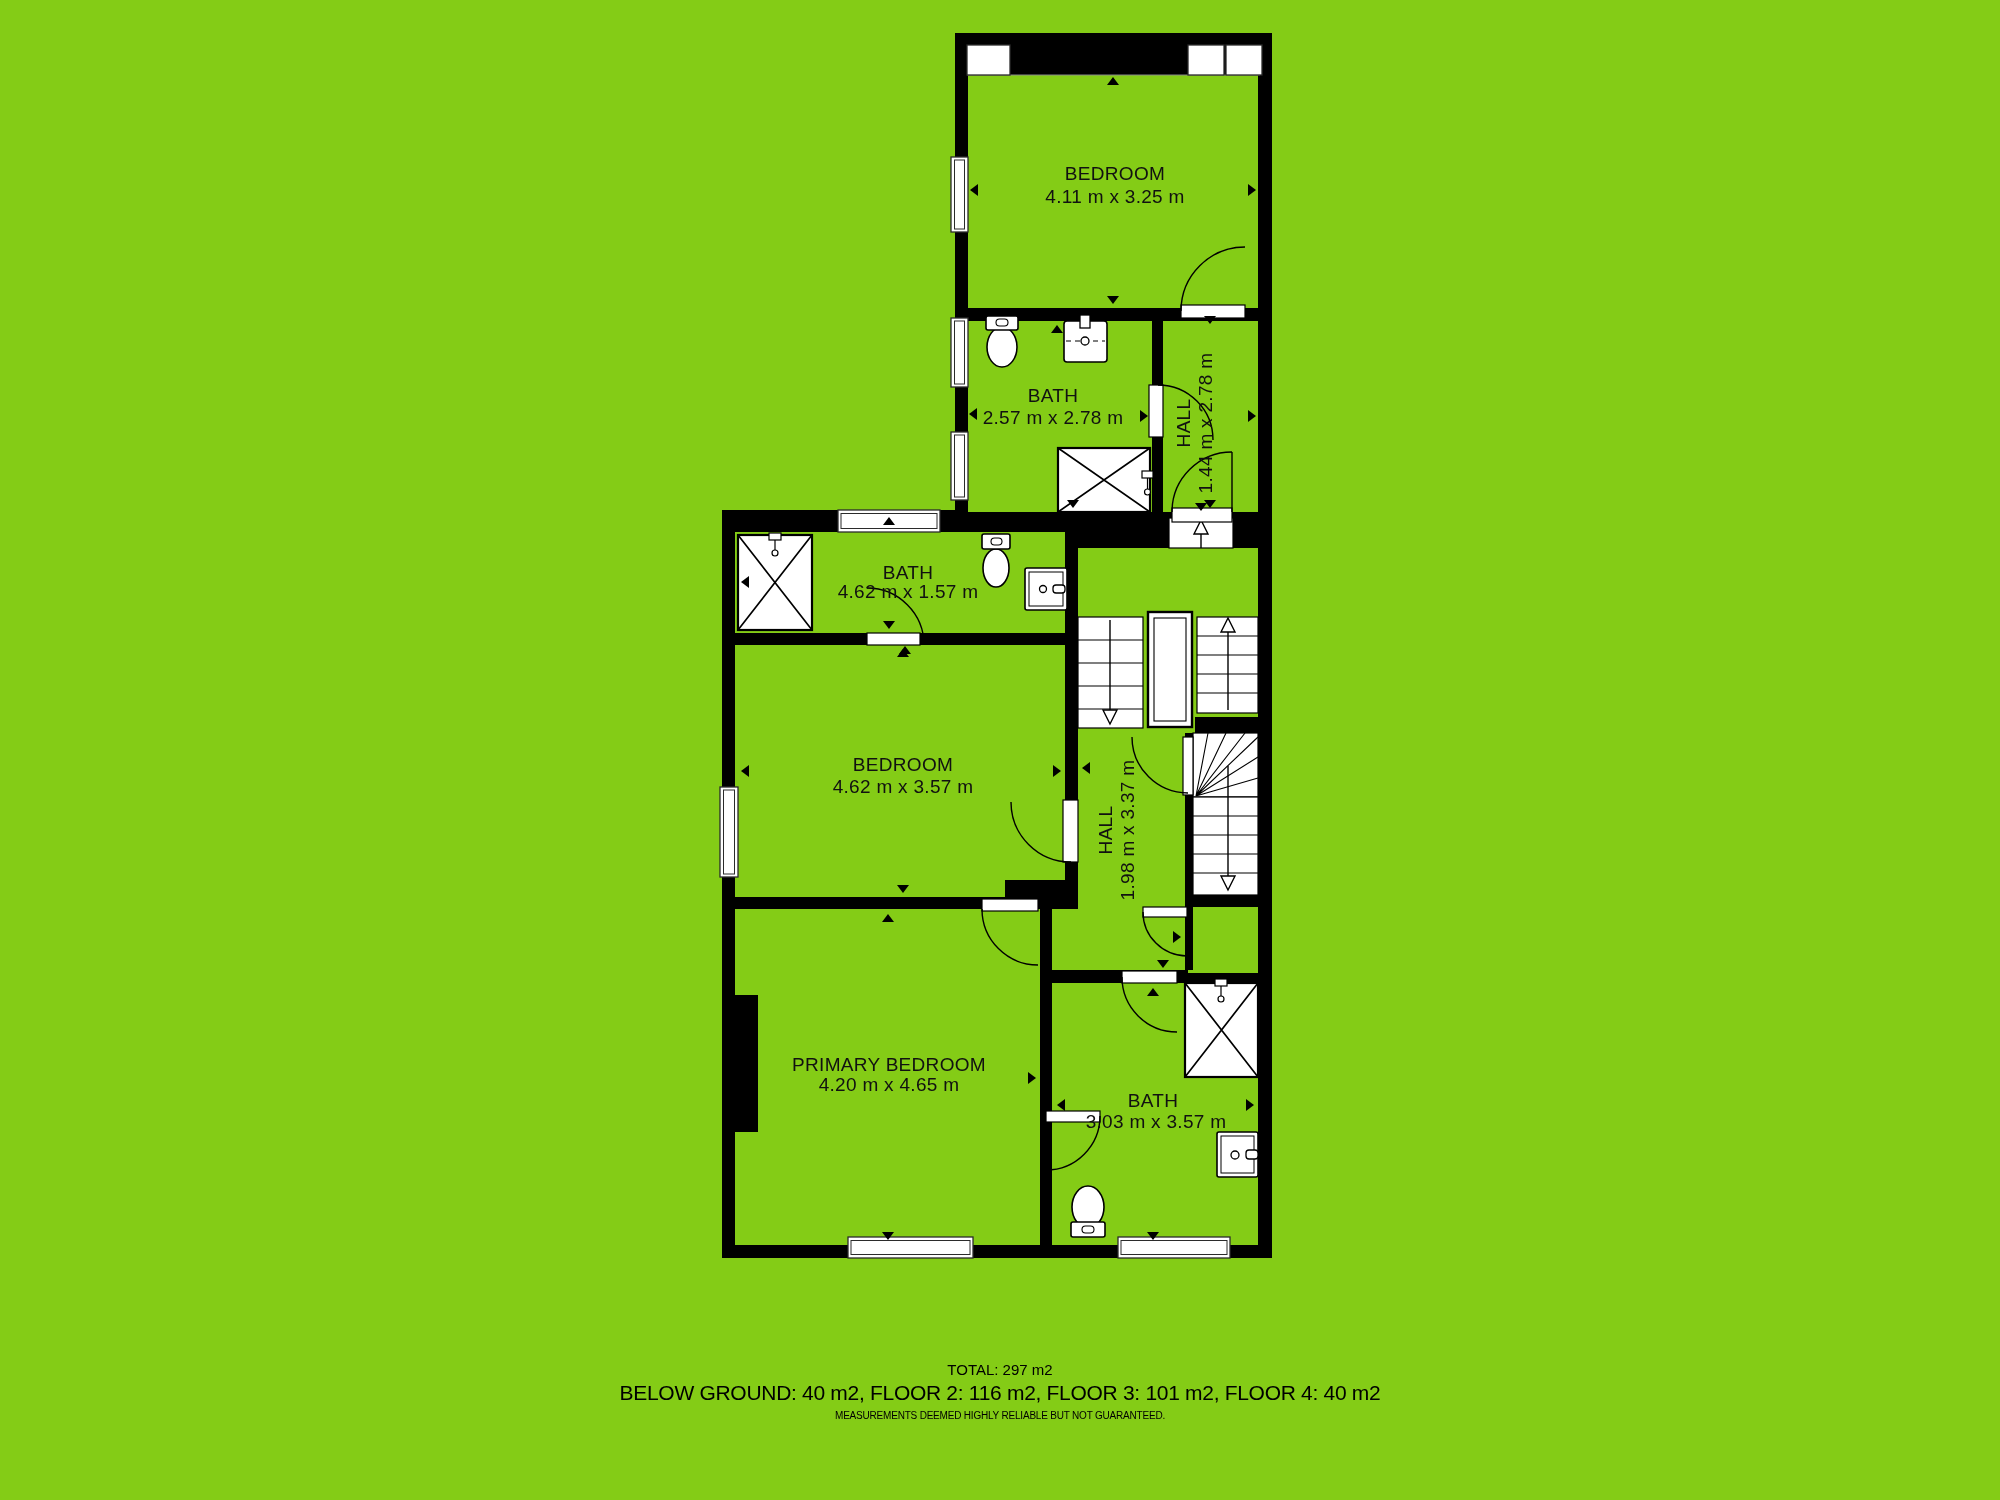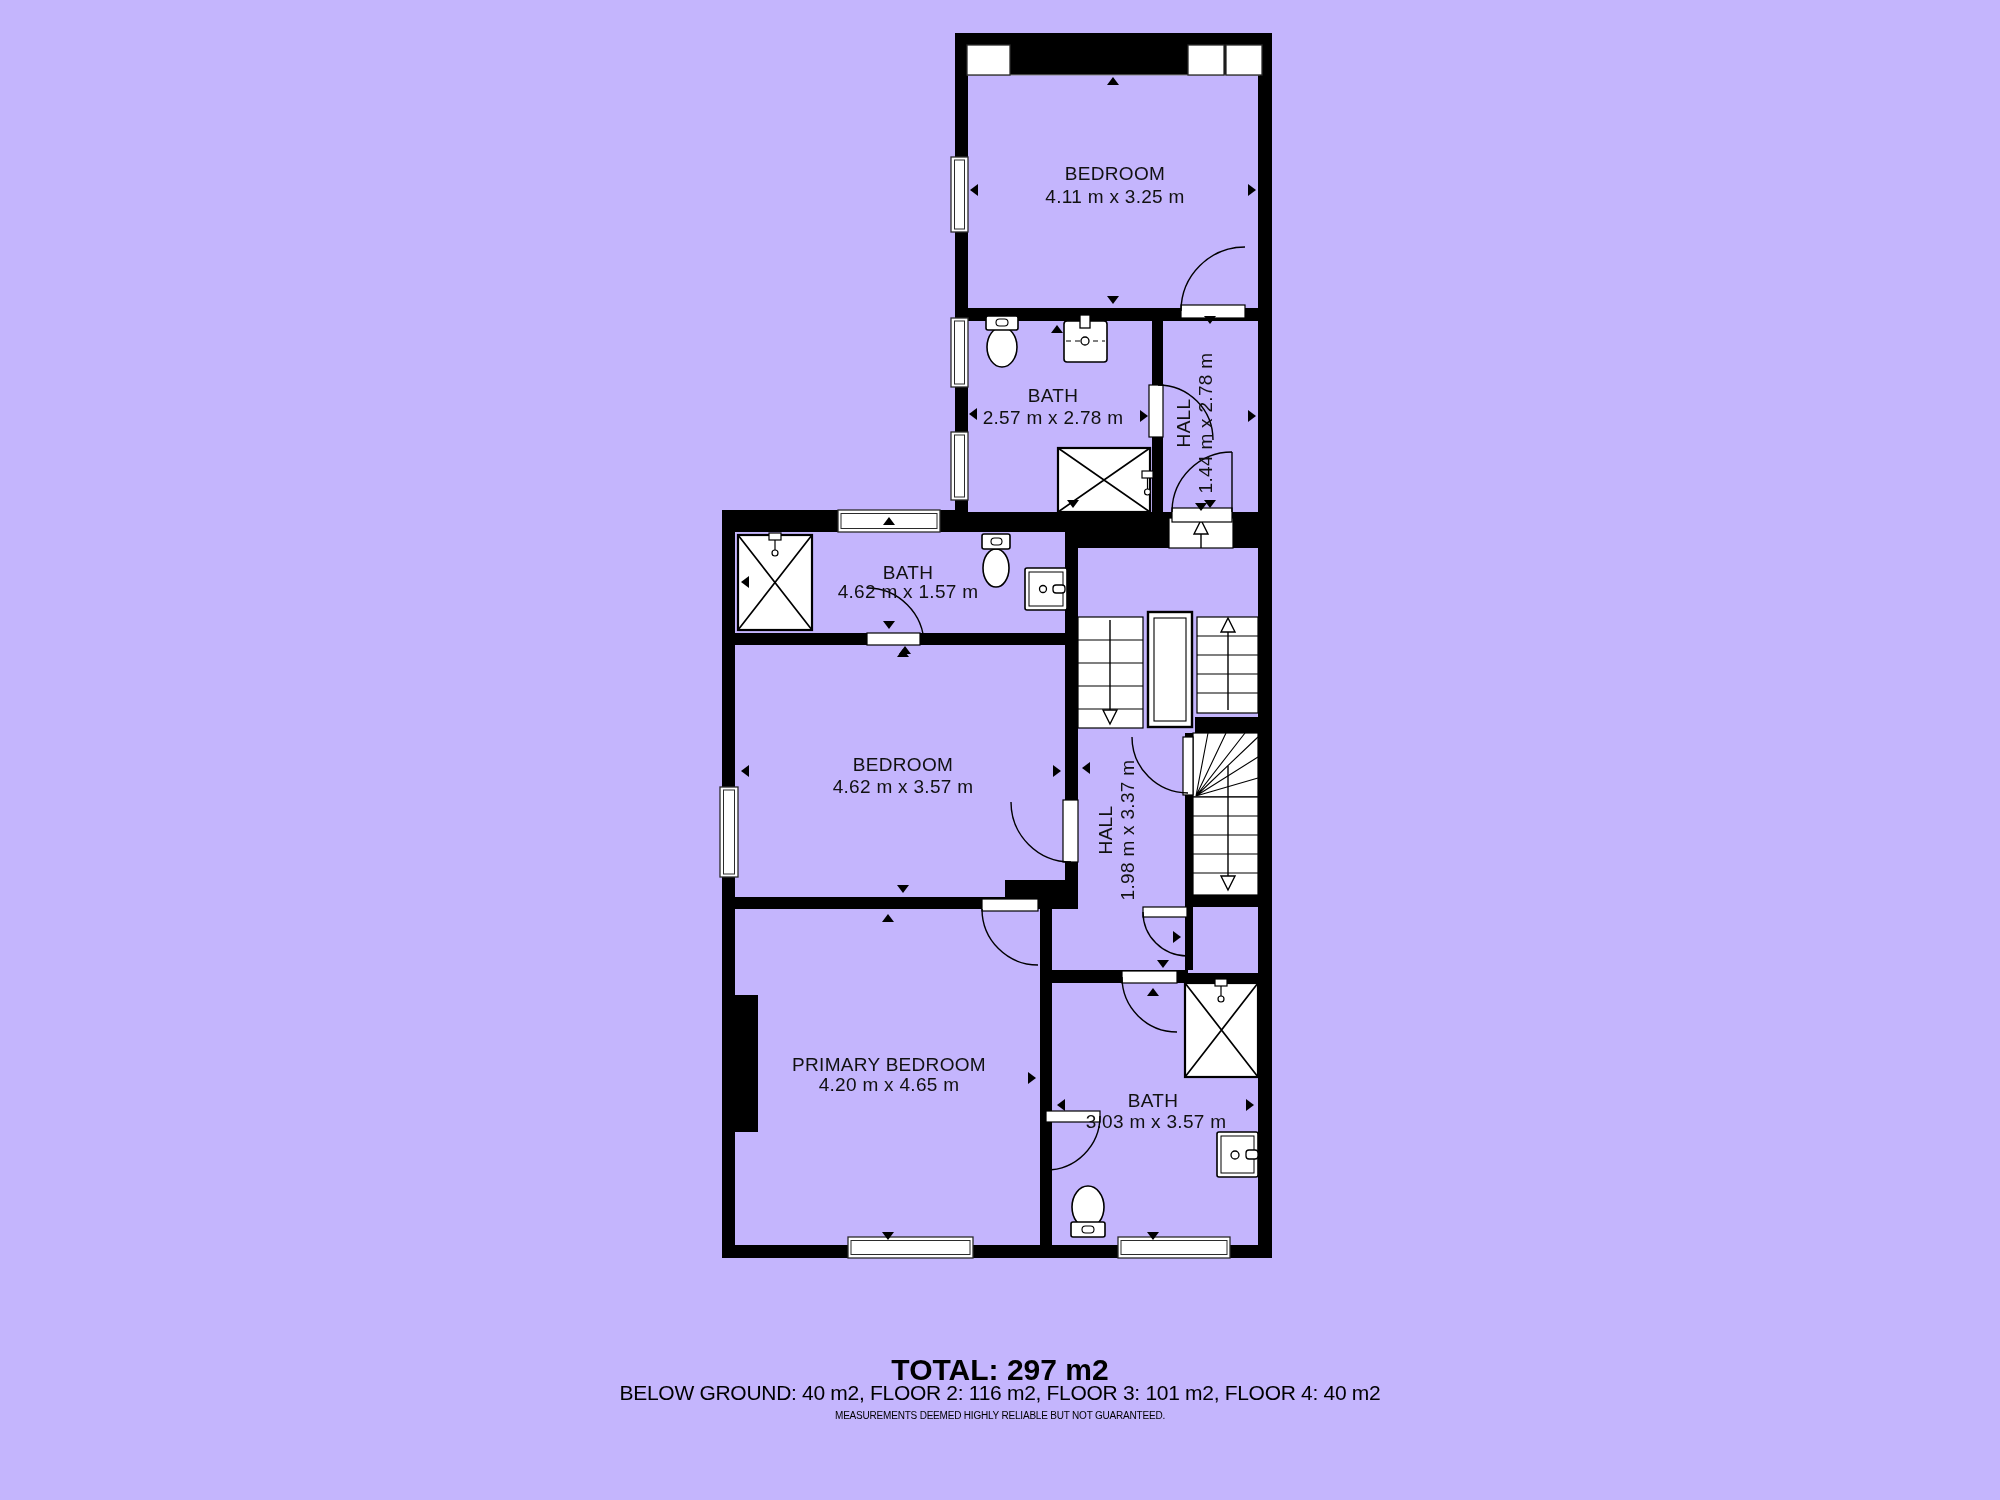--- a/index.html
+++ b/index.html
@@ -1,22 +1,22 @@
 <!DOCTYPE html>
 <html><head>
 <meta charset="utf-8">
 <style>
   html,body{margin:0;padding:0;background:#ffffff;}
-  .stage{position:relative;width:2000px;height:1500px;background:#c4b5fd;overflow:hidden;
+  .stage{position:relative;width:2000px;height:1500px;background:#84cc16;overflow:hidden;
          font-family:"Liberation Sans", sans-serif;}
   svg{position:absolute;left:0;top:0;}
   svg text{font-family:"Liberation Sans", sans-serif;fill:#111;}
   .room-label{font-size:19px;letter-spacing:.3px;}
   .footer{position:absolute;left:0;top:1358px;width:2000px;text-align:center;color:#000;}
-  .footer .total{font-size:30px;font-weight:bold;line-height:24px;}
+  .footer .total{font-size:15px;font-weight:normal;line-height:24px;}
   .footer .floors,.footer .excluded{font-size:21px;line-height:22px;letter-spacing:-0.3px;}
   .footer .disclaimer{font-size:10px;margin-top:6px;letter-spacing:-0.2px;}
 </style>
 </head>
 <body>
 
 <div class="stage">
 <svg width="2000" height="1500" viewBox="0 0 2000 1500">
 
   <g fill="#000000" stroke="none">

